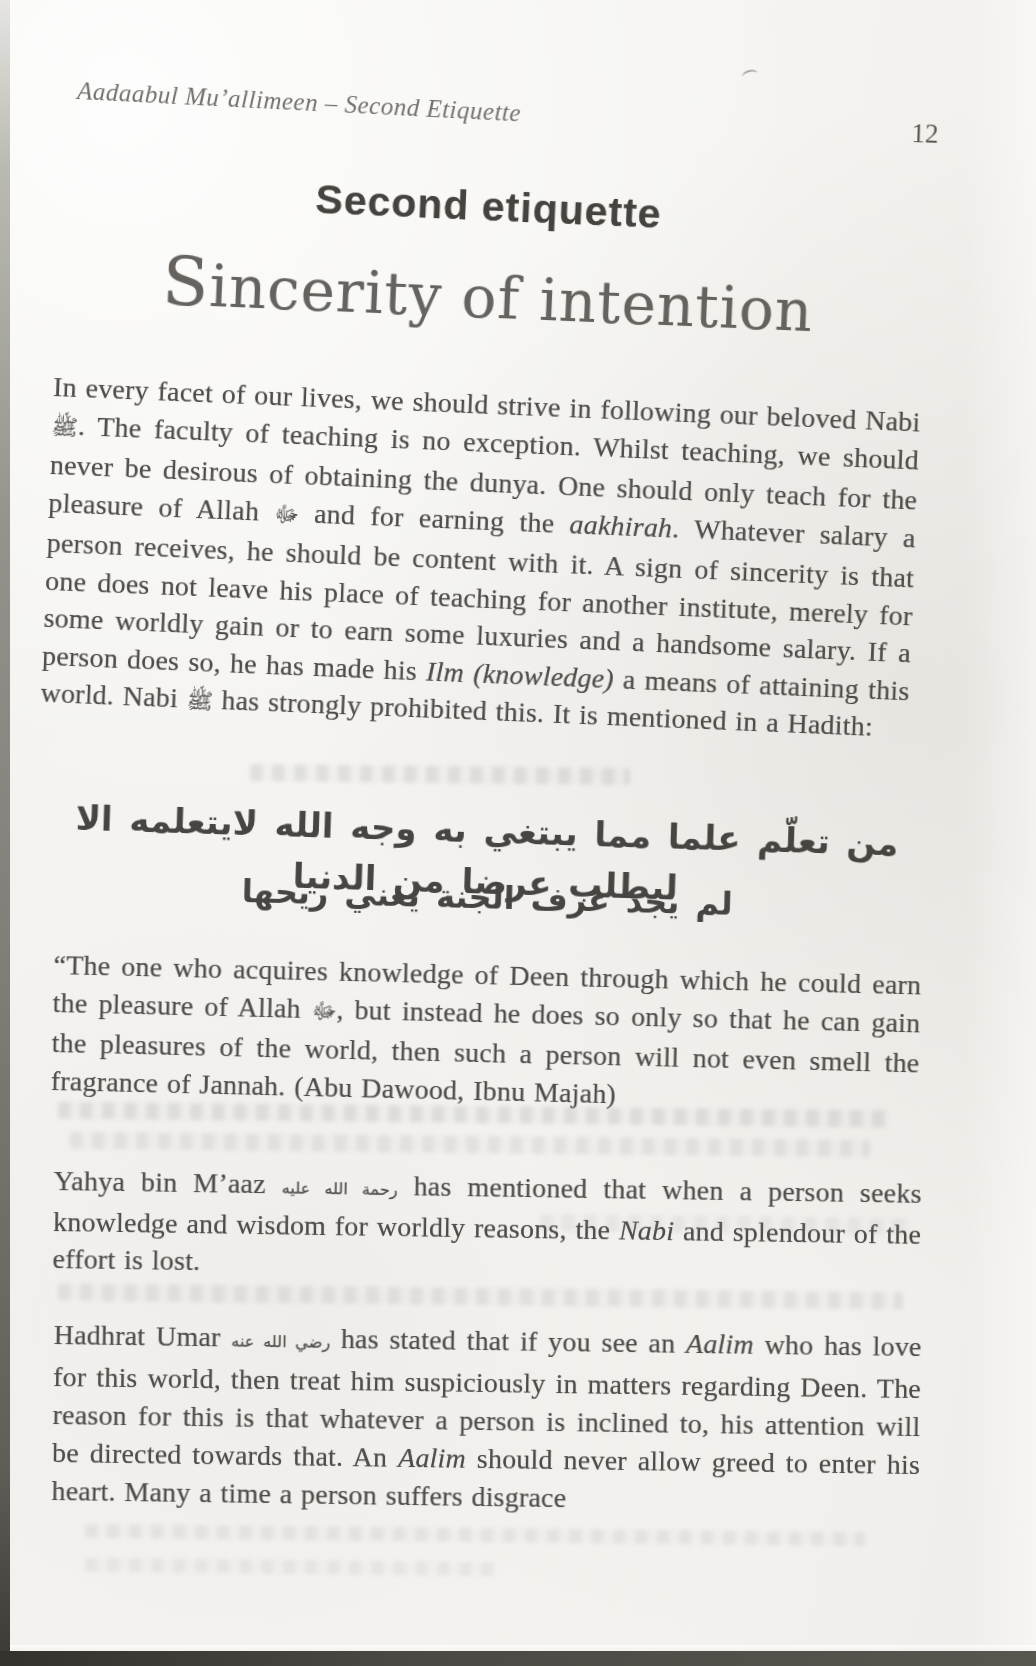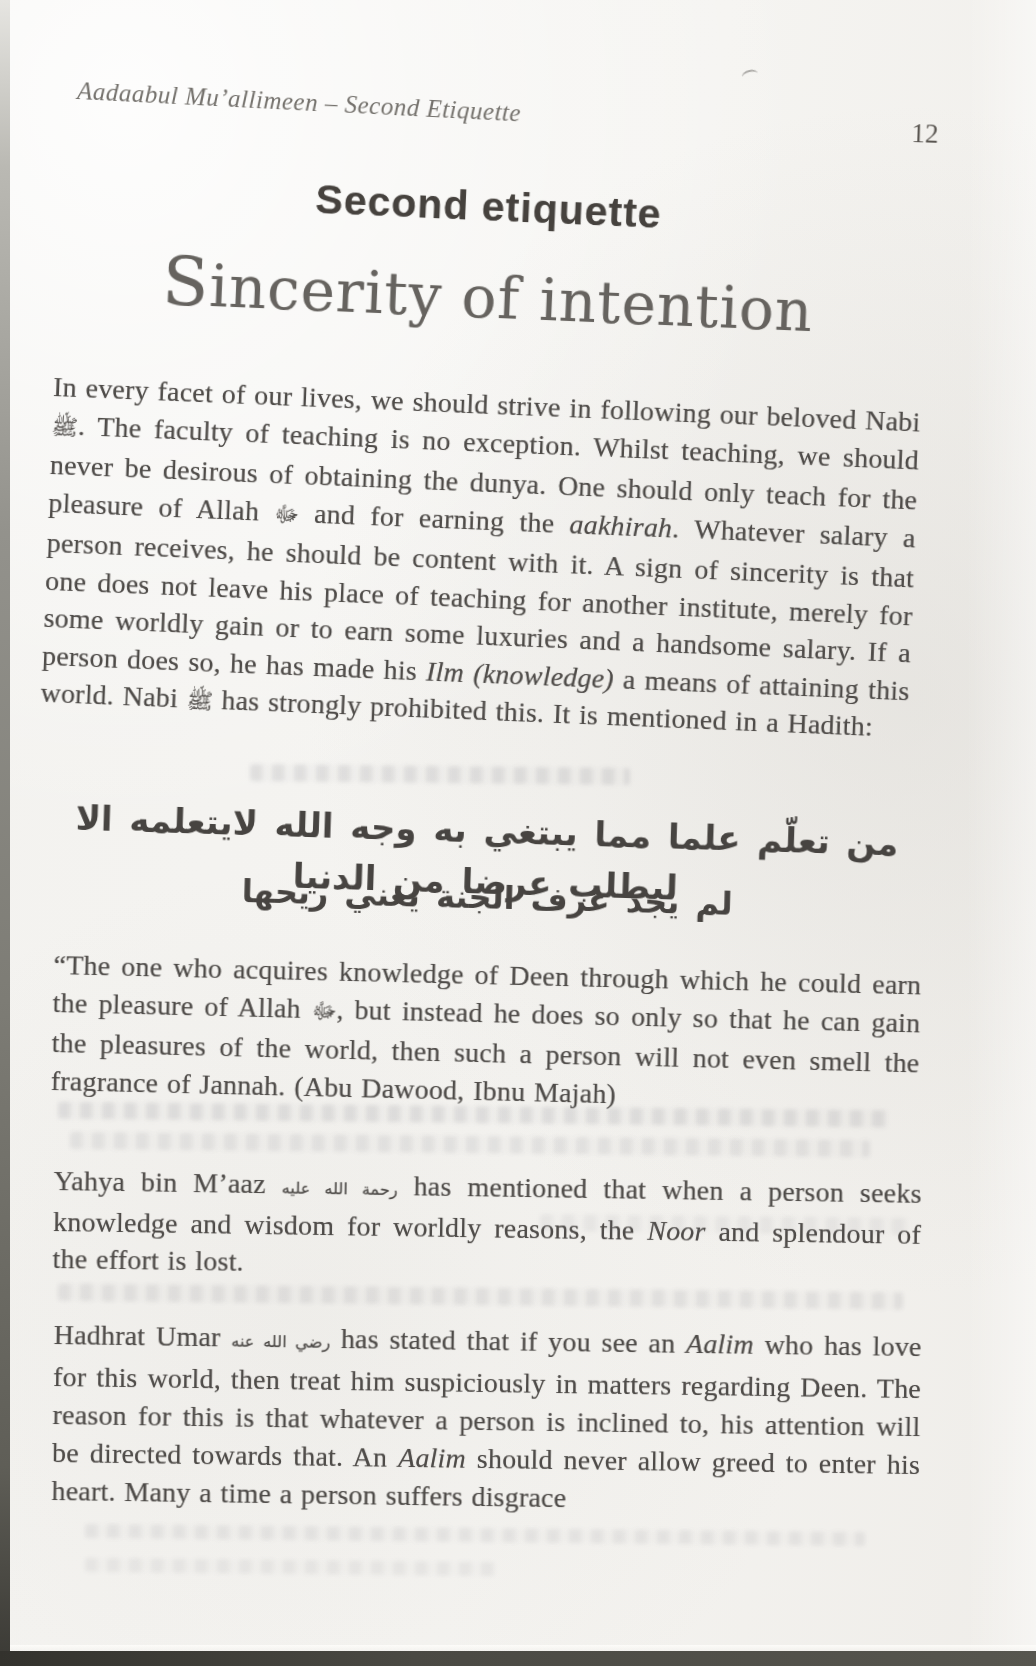--- a/index.html
+++ b/index.html
@@ -111,21 +111,21 @@
     <h1 class="txt title">Sincerity of intention</h1>
 
     <p class="txt para p1"><span>In every facet of our lives, we should strive in following our beloved Nabi </span><span class="hon">ﷺ</span><span>. The faculty of teaching is no exception. Whilst teaching, we should never be desirous of obtaining the dunya. One should only teach for the pleasure of Allah </span><span class="hon">ﷻ</span><span> and for earning the </span><span class="it">aakhirah</span><span>. Whatever salary a person receives, he should be content with it. A sign of sincerity is that one does not leave his place of teaching for another institute, merely for some worldly gain or to earn some luxuries and a handsome salary. If a person does so, he has made his </span><span class="it">Ilm (knowledge)</span><span> a means of attaining this world. Nabi </span><span class="hon">ﷺ</span><span> has strongly prohibited this. It is mentioned in a Hadith:</span></p>
 
     <div class="txt arabic a1">من تعلّم علما مما يبتغي به وجه الله لايتعلمه الا ليطلب عرضا من الدنيا</div>
 
     <div class="txt arabic a2">لم يجد عرف الجنة يعني ريحها</div>
 
     <p class="txt para quote"><span>“The one who acquires knowledge of Deen through which he could earn the pleasure of Allah </span><span class="hon">ﷻ</span><span>, but instead he does so only so that he can gain the pleasures of the world, then such a person will not even smell the fragrance of Jannah. (Abu Dawood, Ibnu Majah)</span></p>
 
-    <p class="txt para yahya"><span>Yahya bin M’aaz </span><span class="hon arph">رحمة الله عليه</span><span> has mentioned that when a person seeks knowledge and wisdom for worldly reasons, the </span><span class="it">Noor</span><span> and splendour of the effort is lost.</span></p>
+    <p class="txt para yahya"><span>Yahya bin M’aaz </span><span class="hon arph">رحمة الله عليه</span><span> has mentioned that when a person seeks knowledge and wisdom for worldly reasons, the </span><span class="it">Nabi</span><span> and splendour of the effort is lost.</span></p>
 
     <p class="txt para umar"><span>Hadhrat Umar </span><span class="hon arph">رضي الله عنه</span><span> has stated that if you see an </span><span class="it">Aalim</span><span> who has love for this world, then treat him suspiciously in matters regarding Deen. The reason for this is that whatever a person is inclined to, his attention will be directed towards that. An </span><span class="it">Aalim</span><span> should never allow greed to enter his heart. Many a time a person suffers disgrace</span></p>
 
     <div class="ghost" style="left:250px;top:766px;width:380px;"></div>
     <div class="ghost" style="left:58px;top:1106px;width:830px;"></div>
     <div class="ghost" style="left:70px;top:1136px;width:800px;opacity:.8;"></div>
     <div class="ghost" style="left:540px;top:1216px;width:370px;opacity:.55;"></div>
     <div class="ghost" style="left:58px;top:1288px;width:845px;opacity:.85;"></div>
     <div class="ghost" style="left:85px;top:1528px;width:780px;height:14px;opacity:.7;"></div>
     <div class="ghost" style="left:85px;top:1560px;width:410px;height:14px;opacity:.6;"></div>

